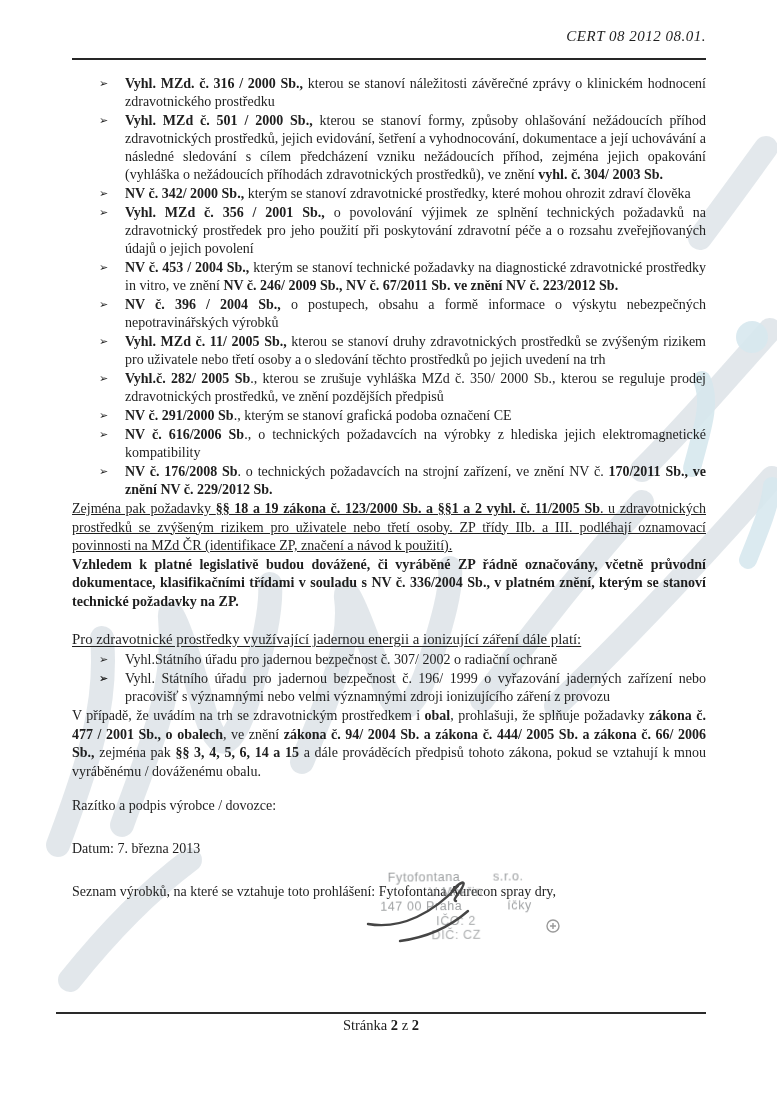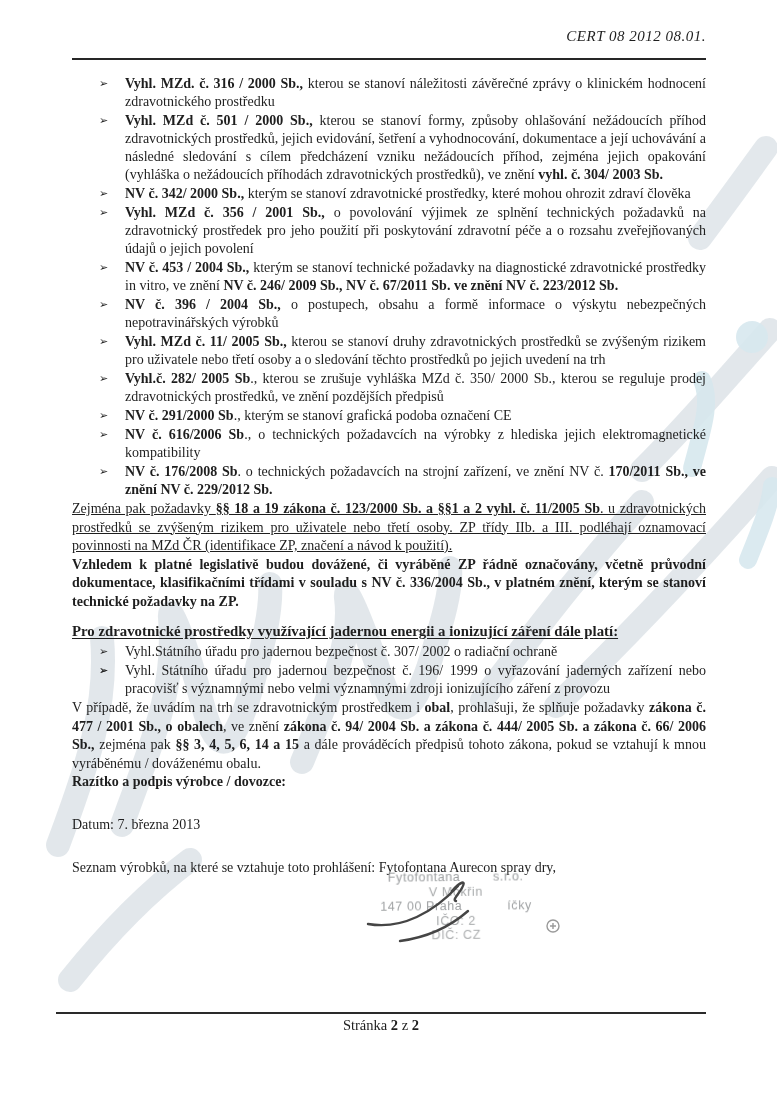--- a/index.html
+++ b/index.html
@@ -30,28 +30,28 @@
     font-size:11px;color:#242424;
   }
   .b{font-weight:bold;}
   p.body{
     margin:0;text-align:justify;
     font-size:14px;line-height:18.5px;
   }
   .mt1{margin-top:17px;text-decoration:underline;}
   .mt2{margin-top:19px;}
   .heading{
-    margin:12px 0 3px 0;
-    font-size:14.8px;font-weight:bold;
+    margin:20px 0 3px 0;
+    font-size:14.8px;font-weight:normal;
     text-decoration:underline;
     text-underline-offset:2px;
   }
   ul.reg.nuc{margin-top:2px;}
   .label-line{margin:0;font-size:14px;line-height:18px;}
-  .razitko{font-weight:bold;}
+  .razitko{margin-top:16px;}
   .datum{margin-top:25px;}
   .seznam{margin-top:25px;}
   .stamp{
     position:absolute;left:336px;top:870px;width:240px;
     z-index:2;
     text-align:center;
     color:#898c8e;
     font-family:"Liberation Sans","DejaVu Sans",sans-serif;
     filter:blur(.45px);
     transform:rotate(-.6deg);

